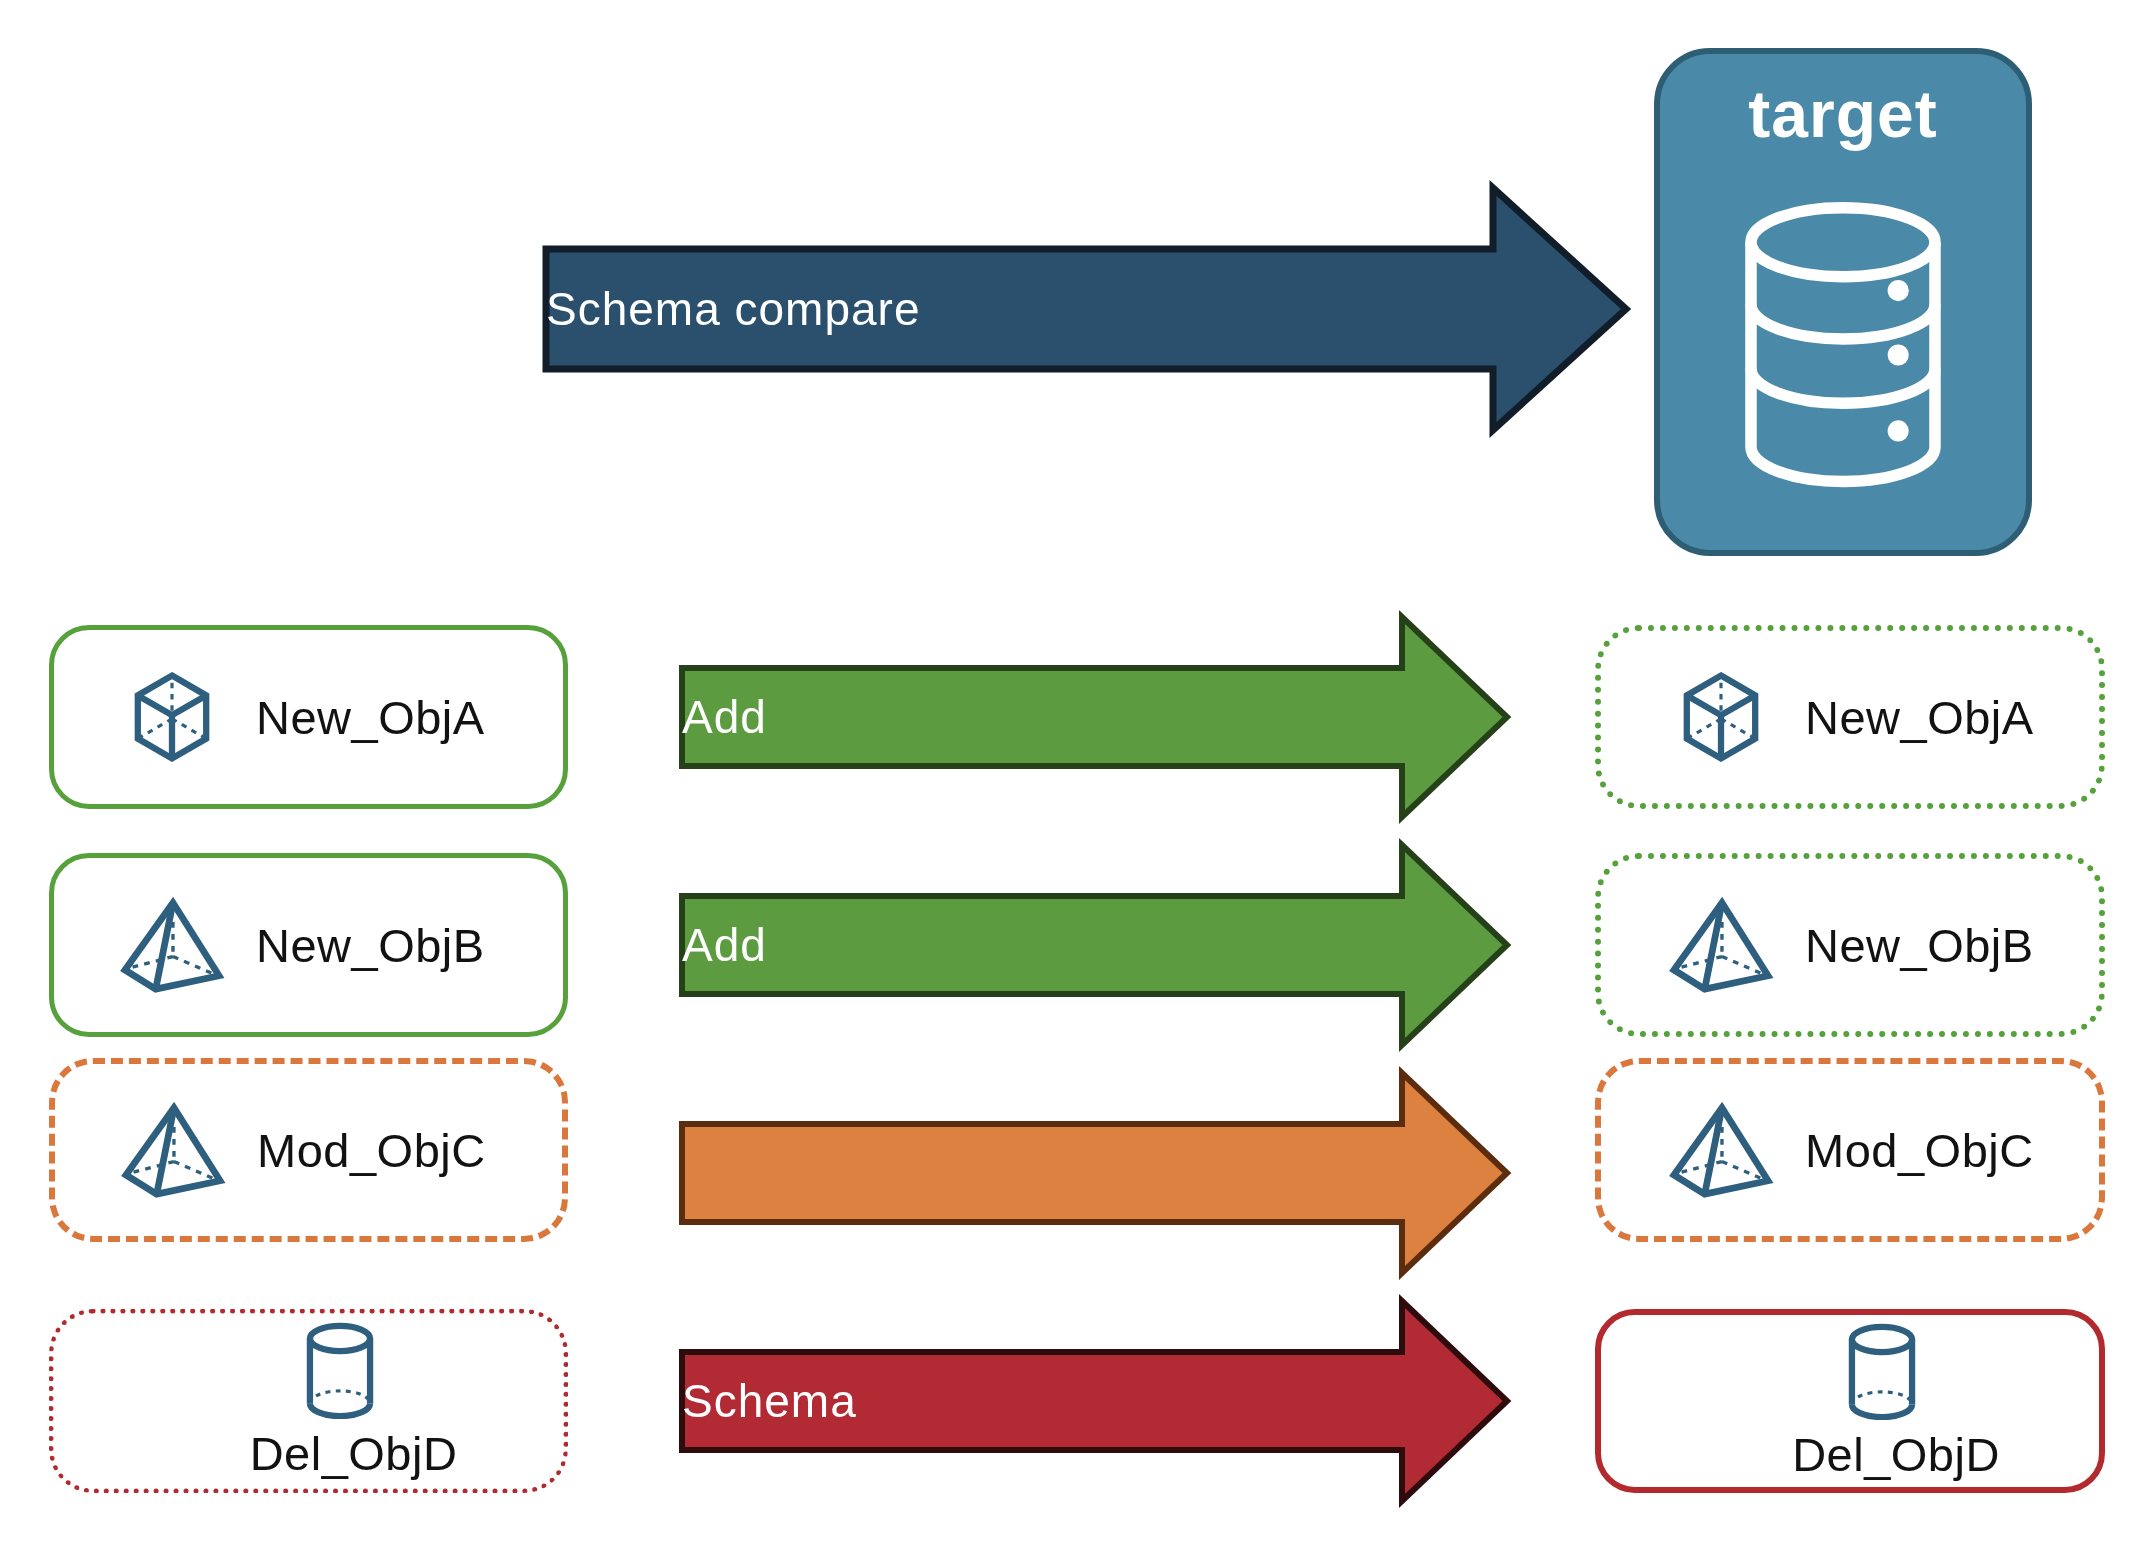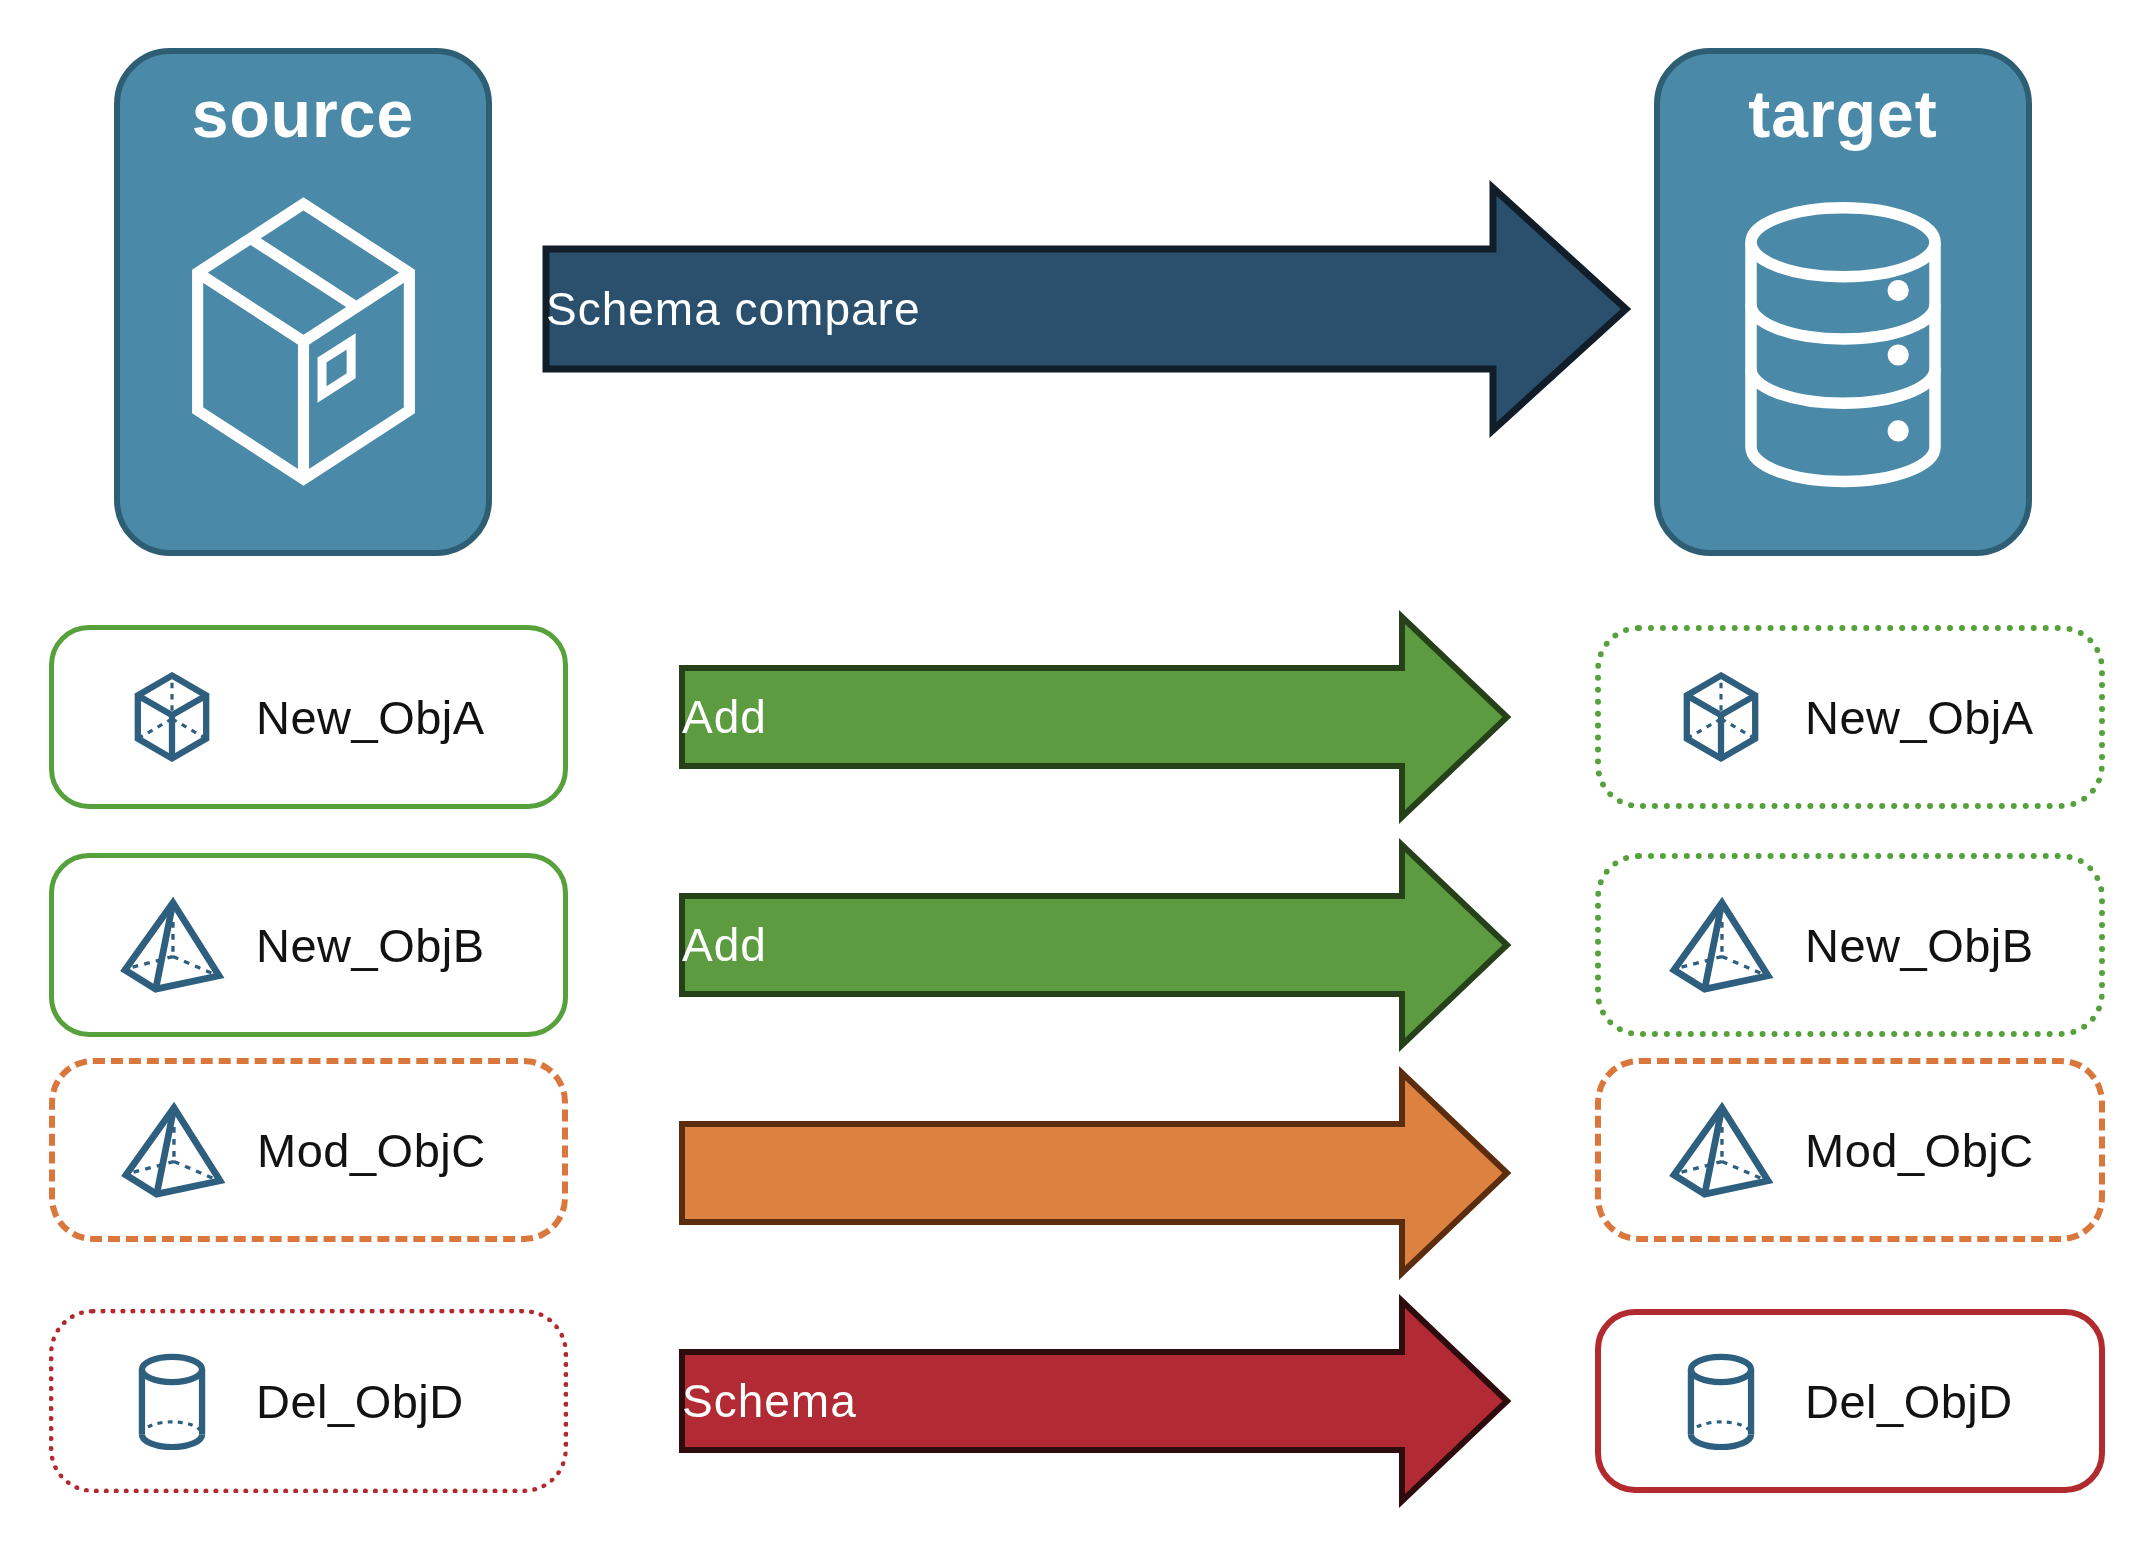--- a/index.html
+++ b/index.html
@@ -40,21 +40,21 @@
   .item-box.left{left:49px;width:519px;}
   .icon-slot{width:112px;display:flex;justify-content:center;align-items:center;flex:0 0 112px;}
   .item-label{margin-left:28px;font-size:47px;color:var(--label-text);letter-spacing:0.5px;}
 
   .b-green-solid {border:5px solid var(--green-outline);border-radius:40px;}
   .b-green-dotted{border:6px dotted var(--green-outline);border-radius:44px;}
   .b-orange-dashed{border:6px dashed var(--orange-outline);border-radius:44px;}
   .b-red-dotted {border:5px dotted var(--red-outline);border-radius:44px;}
   .b-red-solid  {border:6px solid var(--red-outline);border-radius:40px;}
 
-  .row-top-1{top:625px;} .row-top-2{top:853px;} .row-top-3{top:1058px;} .row-top-4{top:1309px;}
+  .row-top-1{top:625px;} .row-top-2{top:853px;} .row-top-3{top:1058px;} .row-top-4{top:1309px;flex-direction:column;}
 </style>
 </head>
 <body>
 
 <svg width="0" height="0" style="position:absolute" aria-hidden="true">
   <defs>
     <symbol id="sym-package" viewBox="0 0 100 116">
       <g fill="none" stroke="var(--node-text)" stroke-width="4.2" stroke-linejoin="miter">
         <path d="M50,6 L90,32 L90,84 L50,110 L10,84 L10,32 Z"></path>
         <path d="M10,32 L50,58 L90,32"></path>
@@ -99,26 +99,20 @@
         <path stroke-width="6.5" d="M9,17 L9,84 M71,17 L71,84"></path>
         <path stroke-width="6.5" d="M9,84 A31,13 0 0 0 71,84"></path>
         <path stroke-width="3.2" stroke-dasharray="5 5.5" d="M9,84 A31,13 0 0 1 71,84"></path>
       </g>
     </symbol>
   </defs>
 </svg>
 
 <div class="canvas">
 
-  <div class="node node-source">
-    <div class="node-title">source</div>
-    <svg class="node-icon" width="265" height="307">
-        <use href="#sym-package"></use>
-      </svg>
-  </div>
 
   <div class="node node-target">
     <div class="node-title">target</div>
     <svg class="node-icon" width="230" height="299">
         <use href="#sym-database"></use>
       </svg>
   </div>
 
   <svg class="arrow-svg" style="left:542px;top:184px;" width="1088" height="250" viewBox="-4 -4 1088 250">
     <polygon points="0,61 947,61 947,0 1080,121 947,242 947,181 0,181" fill="var(--schema-fill)" stroke="var(--schema-border)" stroke-width="7"></polygon>

